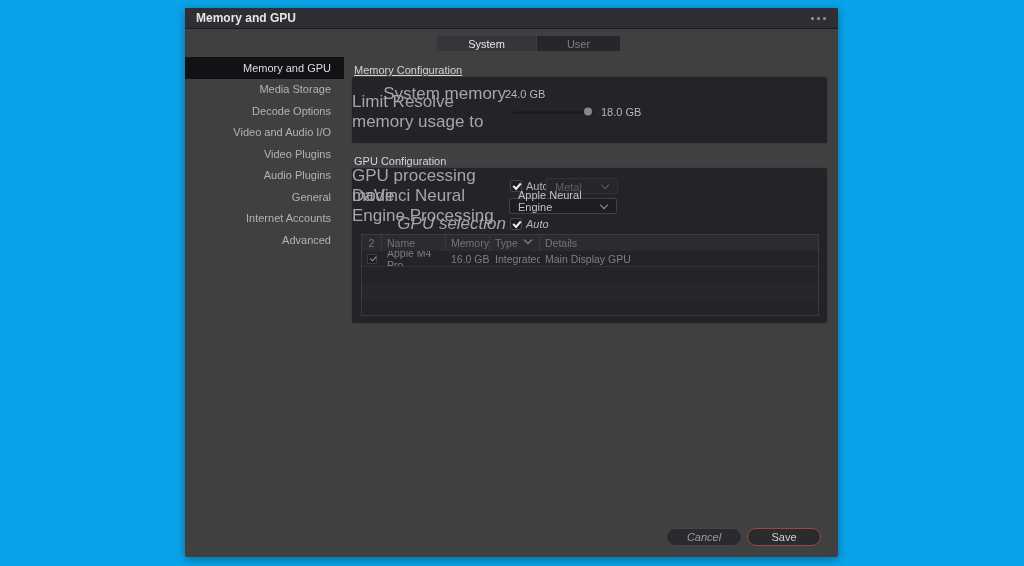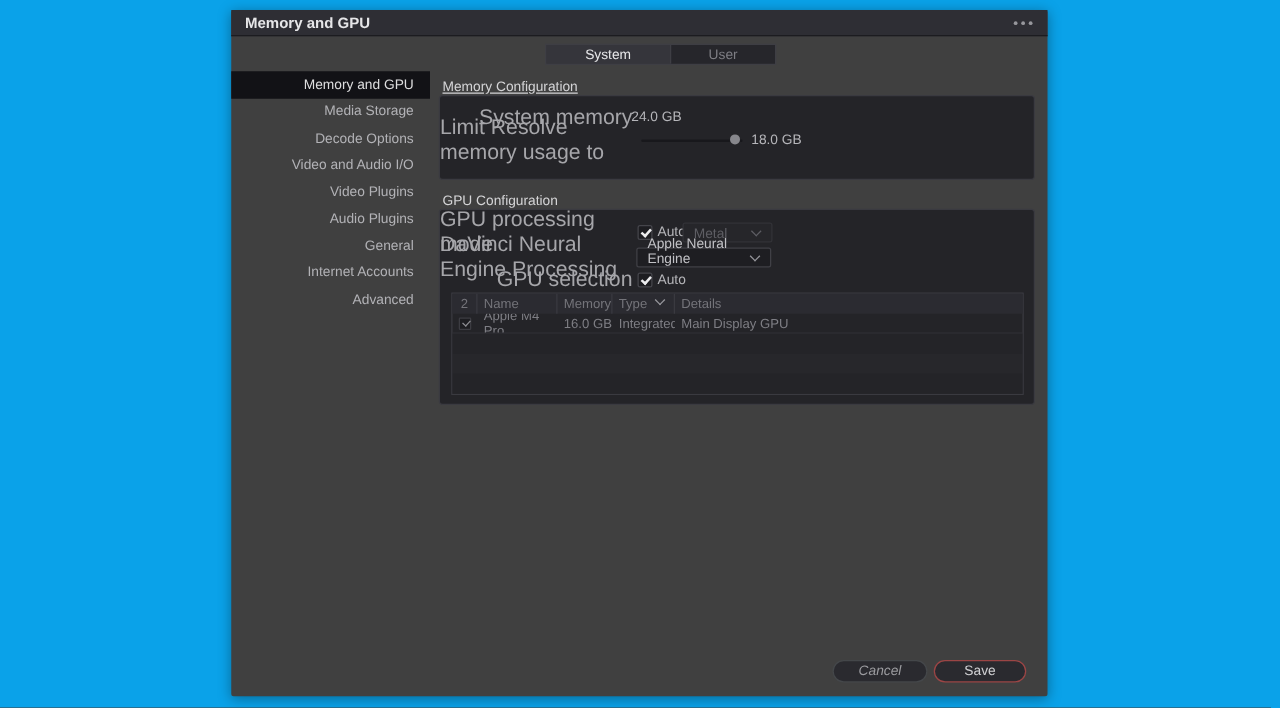--- a/index.html
+++ b/index.html
@@ -158,21 +158,21 @@
     </div>
 
     <div class="row" style="top:29px;">
       <div class="rlabel">DaVinci Neural Engine Processing</div>
       <div class="dropdown dd-on" style="left:157px; width:108px;">
         <span>Apple Neural Engine</span>
         <span class="chev"></span>
       </div>
     </div>
 
-    <div class="row" style="top:47px;">
+    <div class="row" style="top:47px;font-style:italic;">
       <div class="rlabel">GPU selection</div>
       <div class="checkbox checked" style="left:158px;"></div>
       <div class="auto-lbl">Auto</div>
     </div>
 
     <div class="gtable">
       <div class="g-head">
         <div class="c0">2</div>
         <div class="c1">Name</div>
         <div class="c2">Memory</div>

